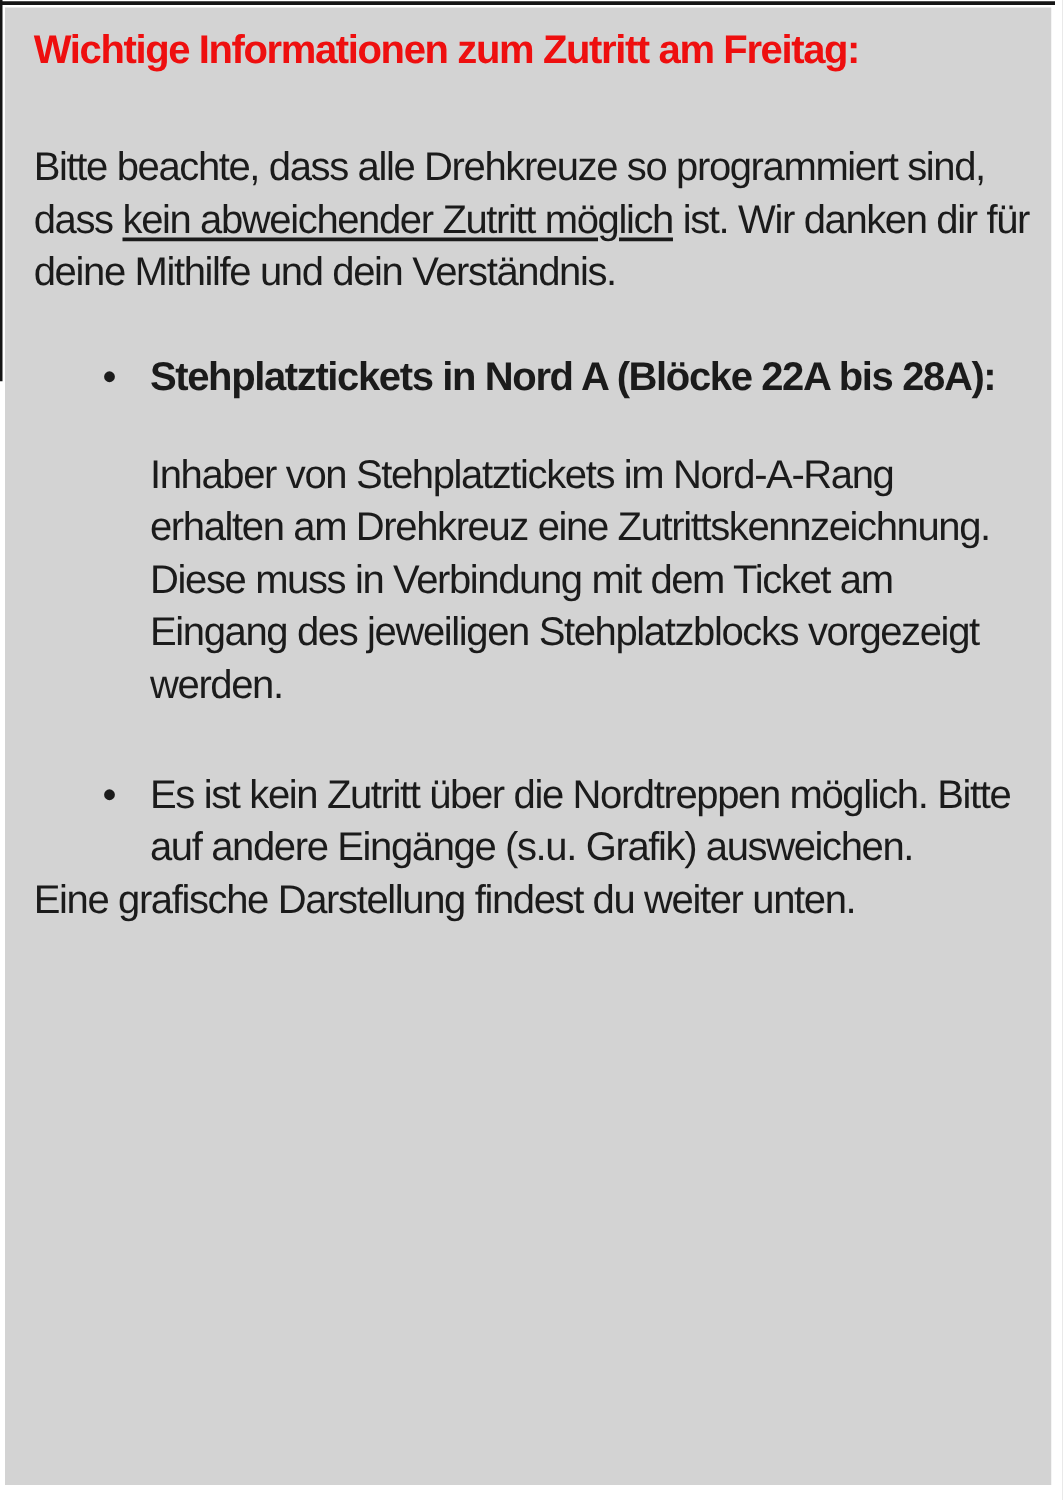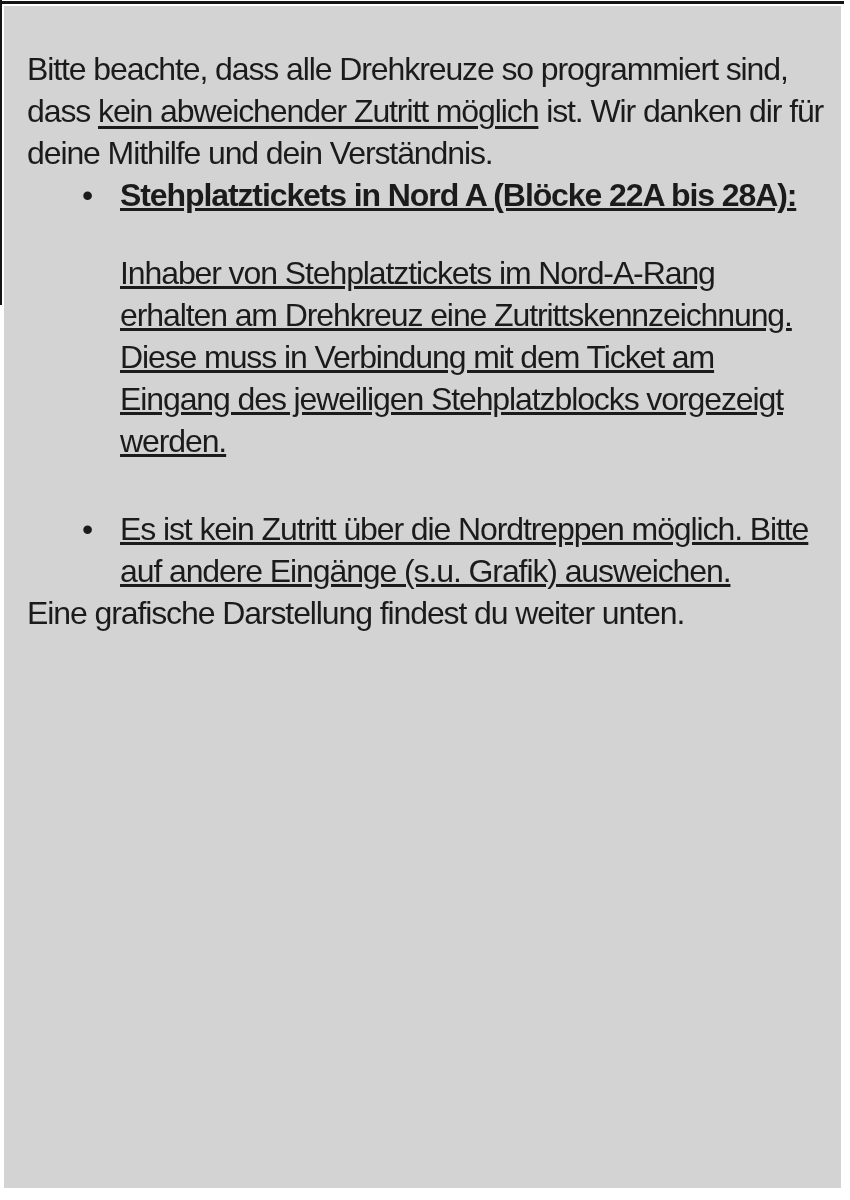--- a/index.html
+++ b/index.html
@@ -24,44 +24,45 @@
     background: #d3d3d3;
     color: #1b1b1b;
     padding: 12px 16px 0 23px;
     font-size: 32px; line-height: 42px;
     letter-spacing: -1.1px;
   }
   h1 {
     font-size: 32px; line-height: 42px;
     font-weight: bold; color: #ee0f0f;
   }
-  .intro { margin-top: 30px; }
+  .intro { margin-top: 52px; }
   .u {
     text-decoration: underline;
     text-decoration-thickness: 2.5px;
     text-underline-offset: 4px;
   }
-  ul { list-style: none; padding-left: 93px; text-decoration: underline; }
+  ul { list-style: none; margin-top: 42px; padding-left: 93px; }
   li { position: relative; }
   li + li { margin-top: 46px; }
   li::before {
     content: "\2022";
     position: absolute; left: -38px; top: 0;
   }
   .bold, b { font-weight: bold; }
   .spaced { margin-top: 36px; }
   .footer { }
 </style>
 </head>
 <body>
 
 <div class="top-line"></div>
 <div class="left-line"></div>
 
 <div class="panel">
+  <h1>Wichtige Informationen zum Zutritt am Freitag:</h1>
 
   <p class="intro"><span>Bitte beachte, dass alle Drehkreuze so programmiert sind, dass </span><span class="u">kein abweichender Zutritt möglich</span><span> ist. Wir danken dir für deine Mithilfe und dein Verständnis.</span></p>
 
   <ul>
     <li>
       <p class="bold">Stehplatztickets in Nord A (Blöcke 22A bis 28A):</p>
       <p class="spaced">Inhaber von Stehplatztickets im Nord-A-Rang erhalten am Drehkreuz eine Zutrittskennzeichnung. Diese muss in Verbindung mit dem Ticket am Eingang des jeweiligen Stehplatzblocks vorgezeigt werden.</p>
     </li>
     <li>
       <p>Es ist kein Zutritt über die Nordtreppen möglich. Bitte auf andere Eingänge (s.u. Grafik) ausweichen.</p>

